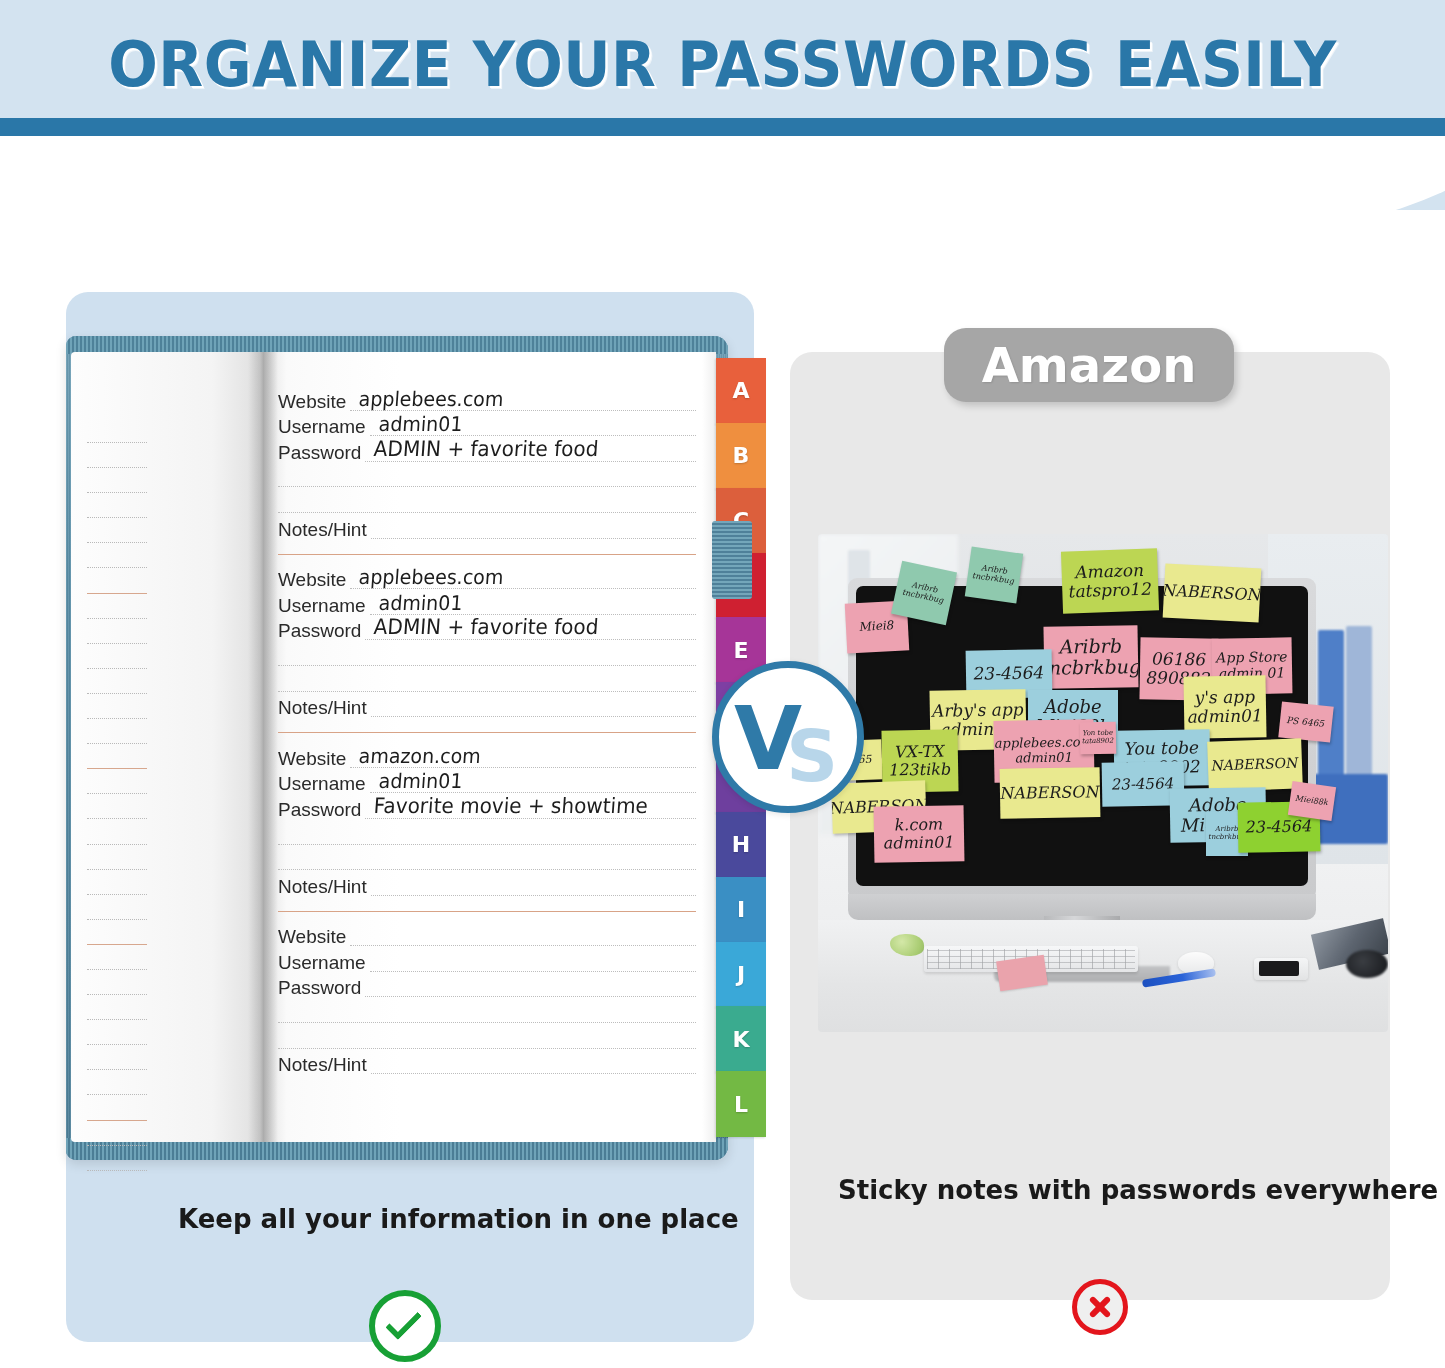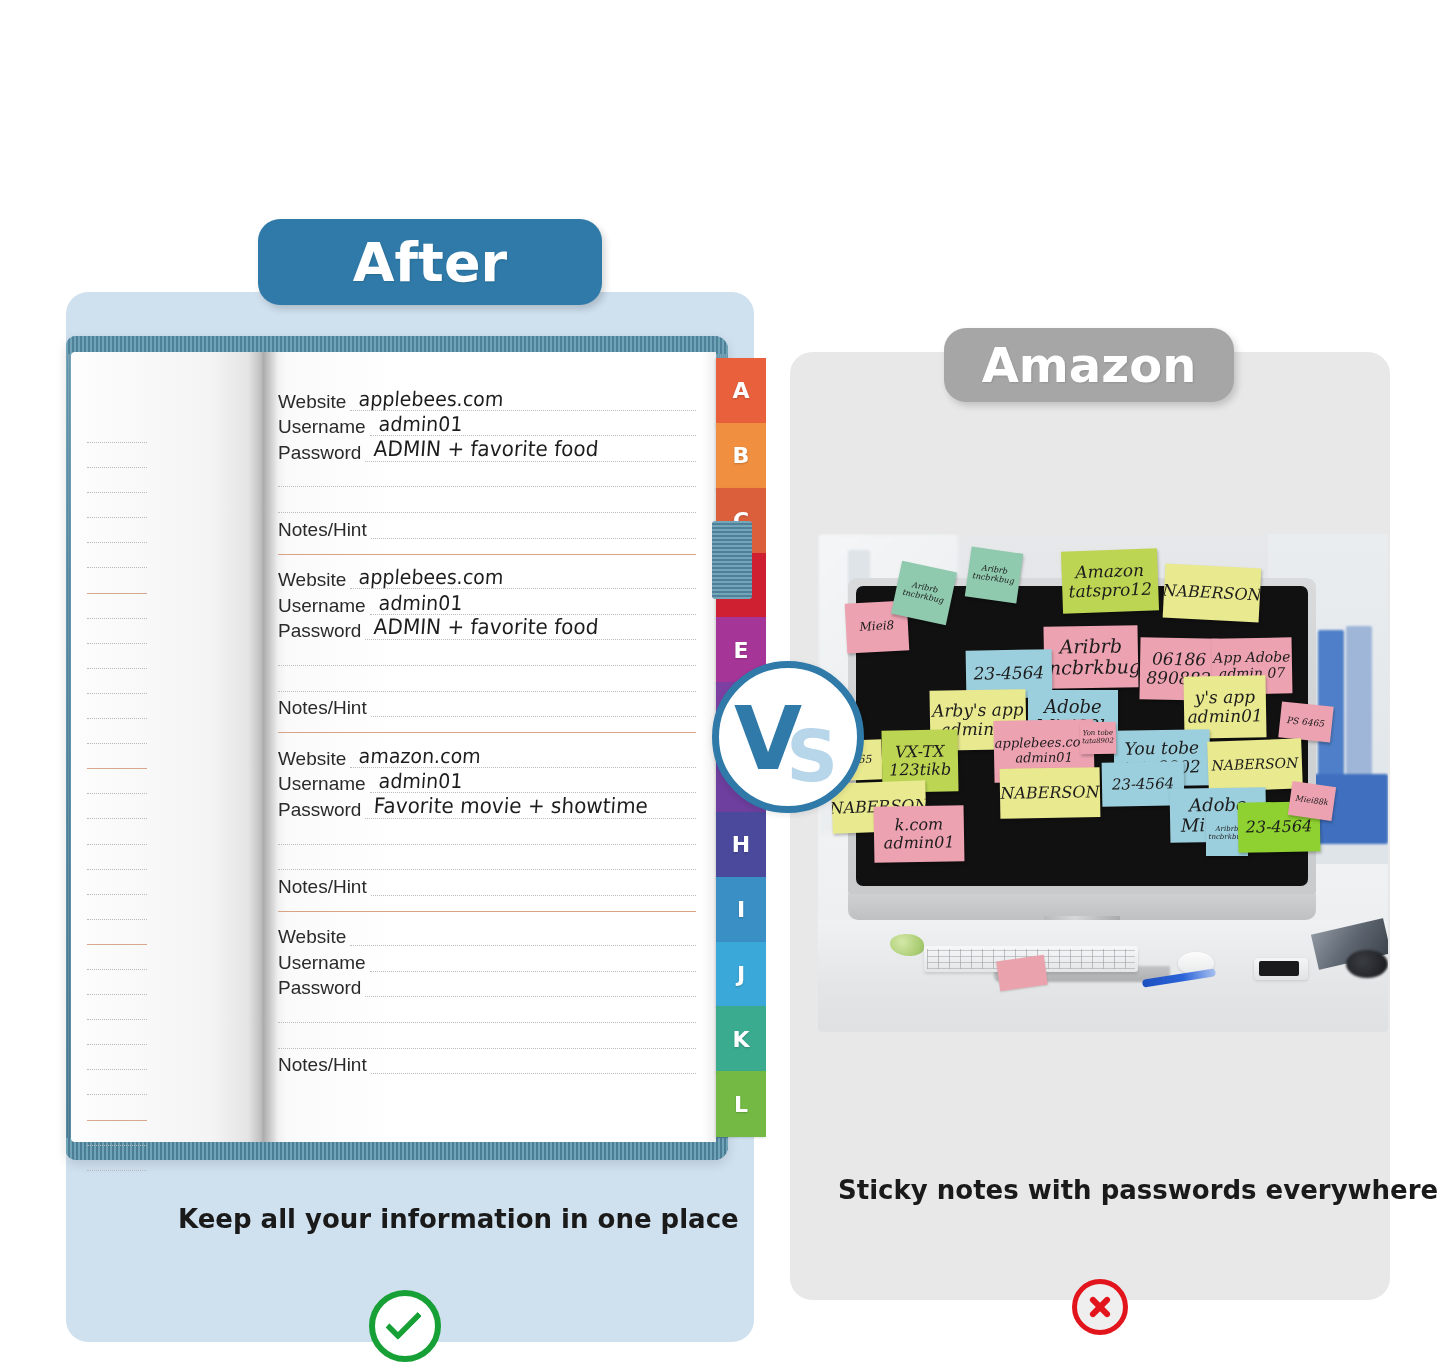--- a/index.html
+++ b/index.html
@@ -479,20 +479,25 @@
     background: #e3151c; border-radius: 3px;
   }
   .cross::before { transform: rotate(45deg); }
   .cross::after  { transform: rotate(-45deg); }
 </style>
 </head>
 <body>
 
 <div id="page">
 
+  <div class="header">
+    <div class="header-title">ORGANIZE YOUR PASSWORDS EASILY</div>
+    <div class="wave-dark"></div>
+    <div class="wave-white"></div>
+  </div>
 
   <div class="panel-after"></div>
 
   <div class="notebook">
     <div class="nb-cover-texture"></div>
     <div class="nb-top-edge"></div>
     <div class="nb-bottom-edge"></div>
 
     <div class="page-left">
       <div class="left-lines" id="leftLines">
@@ -671,23 +676,20 @@
         <div class="tab" style="top: 648.333px; height: 65.8333px; background: rgb(58, 171, 143);">
           <span>K</span>
         </div>
         <div class="tab" style="top: 713.167px; height: 65.8333px; background: rgb(115, 185, 68);">
           <span>L</span>
         </div>
       </div>
     <div class="nb-clasp"></div>
   </div>
 
-  <div class="badge badge-after">
-    <span>After</span>
-  </div>
 
   <div class="caption cap-after">Keep all your information in one place</div>
 
   <div class="verdict verdict-ok">
     <div class="tick"></div>
   </div>
 
   <div class="panel-before"></div>
 
   <div class="photo">
@@ -740,22 +742,22 @@
           <span>tncbrkbug</span>
         </div>
         <div class="sticky" style="left: 148px; top: 116px; width: 86px; height: 48px; background: rgb(156, 207, 221); transform: rotate(-1deg); font-size: 17px;">
           <span>23-4564</span>
         </div>
         <div class="sticky" style="left: 322px; top: 104px; width: 78px; height: 62px; background: rgb(237, 162, 177); transform: rotate(1deg); font-size: 17px;">
           <span>06186</span>
           <span>890882</span>
         </div>
         <div class="sticky" style="left: 394px; top: 104px; width: 80px; height: 56px; background: rgb(237, 162, 177); transform: rotate(-1deg); font-size: 14px;">
-          <span>App Adobe</span>
-          <span>admin 07</span>
+          <span>App Store</span>
+          <span>admin 01</span>
         </div>
         <div class="sticky" style="left: 112px; top: 156px; width: 96px; height: 60px; background: rgb(233, 233, 143); transform: rotate(-1deg); font-size: 17px;">
           <span>Arby's app</span>
           <span>admin01</span>
         </div>
         <div class="sticky" style="left: 210px; top: 156px; width: 90px; height: 54px; background: rgb(156, 207, 221); transform: rotate(0deg); font-size: 18px;">
           <span>Adobe</span>
           <span>Miei88k</span>
         </div>
         <div class="sticky" style="left: 366px; top: 142px; width: 82px; height: 62px; background: rgb(233, 233, 143); transform: rotate(-1deg); font-size: 17px;">

